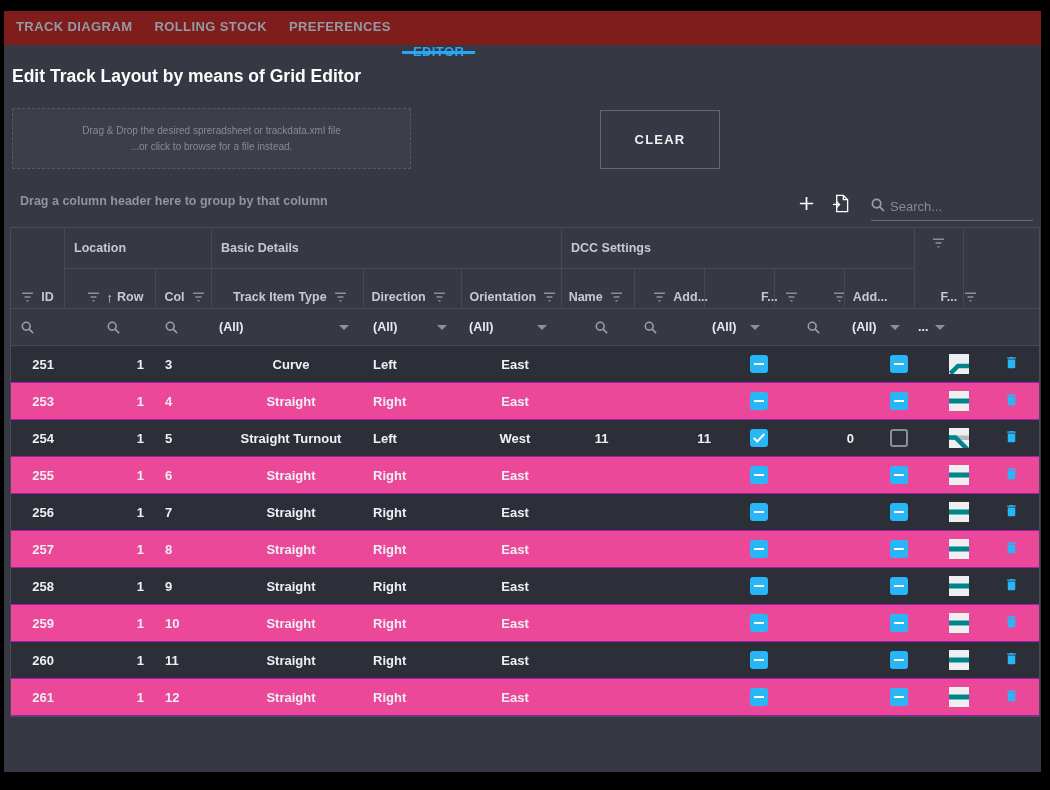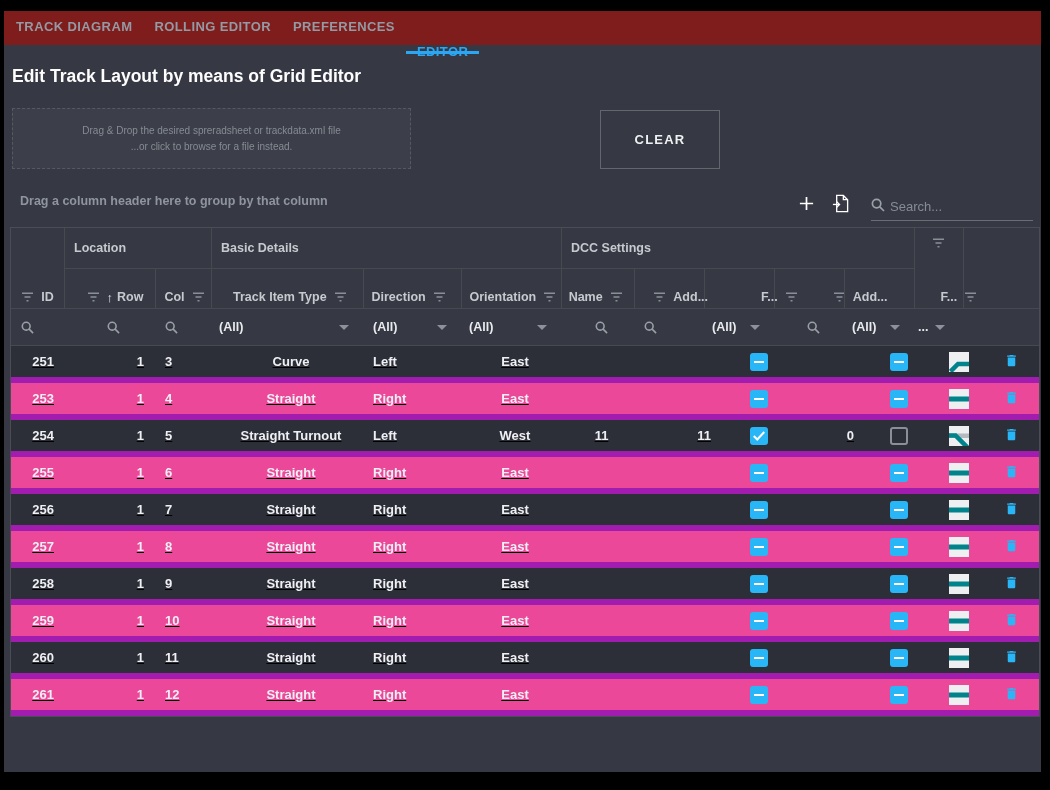--- a/index.html
+++ b/index.html
@@ -54,42 +54,42 @@
   .pad-l6 { padding-left:10px; } .pad-l8 { padding-left:8px;justify-content:center; } .pad-l10 { padding-left:10px; }
 
   
   .filter-row { display:flex; height:37px; border-bottom:1px solid #46494f; align-items:center; }
   .fcell { display:flex; align-items:center; height:100%; font-size:12.5px; font-weight:600; color:#e8eaed; cursor:text; overflow:hidden; }
   .dd-arrow { width:0; height:0; border-left:5px solid transparent; border-right:5px solid transparent;
               border-top:5px solid #8d929a; flex:0 0 auto; }
   .ml-auto { margin-left:auto; }
 
   
-  .grid-row { display:flex; height:37px; background:#2c2e38; border-bottom:6px solid #a21caf;text-decoration:underline; }
+  .grid-row { display:flex; height:37px; background:#2c2e38; border-bottom:1px solid #a21caf; }
   .grid-row.alt { background:#ec4899; }
   .cell { display:flex; align-items:center; height:100%; font-size:13px; font-weight:600; color:#eef0f3; overflow:hidden; white-space:nowrap; }
   .cell.r { justify-content:flex-end; }
   .cell.c { justify-content:center; }
 
   .checkbox { width:18px; height:18px; border-radius:3px; display:flex; align-items:center; justify-content:center; cursor:pointer; }
   .checkbox.indeterminate, .checkbox.checked { background:#29b6f6; }
   .checkbox.indeterminate::after { content:""; width:10px; height:2px; background:#fff; }
   .checkbox.unchecked { border:2px solid #8b9097; background:transparent; }
 
   .track-icon { width:20px; height:20px; background:#edeff1; display:flex; overflow:hidden; }
   .trash-btn { display:flex; align-items:center; justify-content:center; cursor:pointer; }
 </style>
 </head>
 <body>
 
 <div class="app">
 
   <div class="tabbar">
       <div class="tab">TRACK DIAGRAM</div>
-      <div class="tab">ROLLING EDITOR</div>
+      <div class="tab">ROLLING STOCK</div>
       <div class="tab">PREFERENCES</div>
       <div class="tab active">EDITOR</div>
     </div>
 
   <div class="page-title">Edit Track Layout by means of Grid Editor</div>
 
   <div class="dropzone">
     <div>Drag &amp; Drop the desired spreradsheet or trackdata.xml file</div>
     <div>...or click to browse for a file instead.</div>
   </div>

